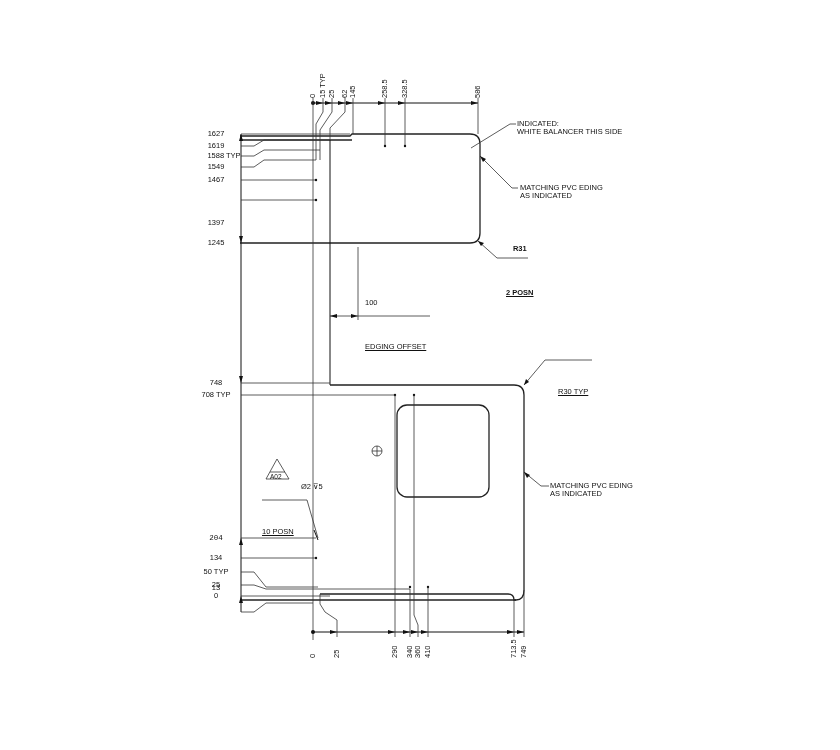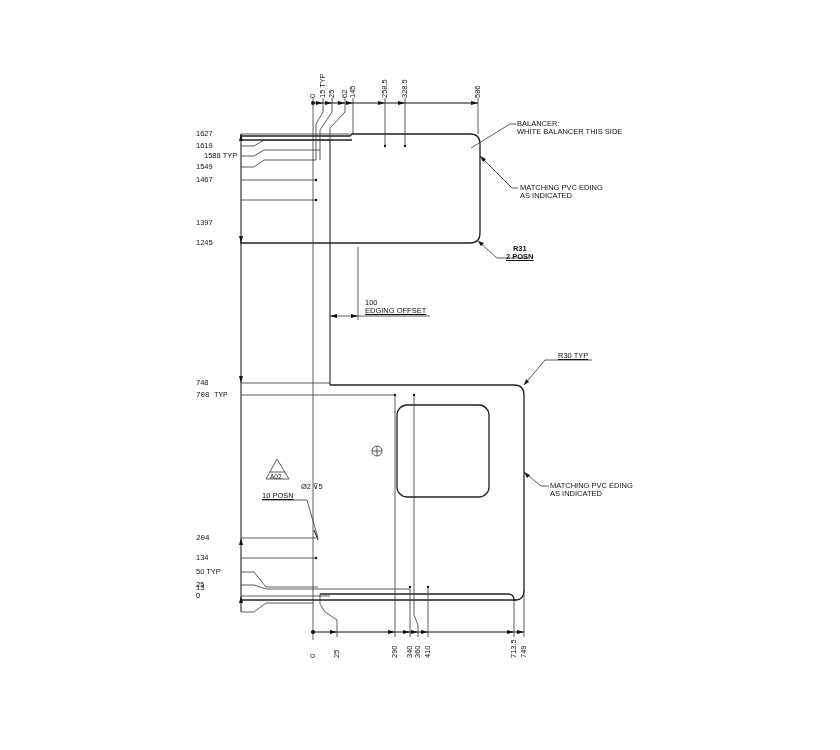--- a/index.html
+++ b/index.html
@@ -128,61 +128,61 @@
 
   <g>
     <polygon class="thin" points="277,459 266,479 289,479"></polygon>
     <line class="thin" x1="270" y1="472" x2="285" y2="472"></line>
   </g>
 </svg>
 
 <style>
   .lbl{position:absolute;font-family:"Liberation Sans",sans-serif;font-size:7.5px;color:#111;line-height:8px;white-space:nowrap;}
   .vt{transform-origin:left top;transform:rotate(-90deg);}
-  .r{text-align:left;width:40px;}
-  .u{text-decoration:underline;}
+  .r{text-align:center;width:40px;}
+  .u{text-decoration:underline;margin-top:36px;}
 </style>
 
 <div class="lbl vt" style="left:309px;top:98px;">0</div>
 <div class="lbl vt" style="left:319px;top:98px;">15 TYP</div>
 <div class="lbl vt" style="left:328px;top:98px;">25</div>
 <div class="lbl vt" style="left:341px;top:98px;">62</div>
 <div class="lbl vt" style="left:349px;top:98px;">145</div>
 <div class="lbl vt" style="left:381px;top:98px;">258.5</div>
 <div class="lbl vt" style="left:401px;top:98px;">328.5</div>
 <div class="lbl vt" style="left:474px;top:98px;">586</div>
 
 <div class="lbl r" style="left:196px;top:130px;">1627</div>
 <div class="lbl r" style="left:196px;top:142px;">1619</div>
 <div class="lbl r" style="left:196px;top:152px;margin-left:8px;">1588 TYP</div>
 <div class="lbl r" style="left:196px;top:163px;">1549</div>
 <div class="lbl r" style="left:196px;top:176px;">1467</div>
 <div class="lbl r" style="left:196px;top:196px;margin-top:23px;">1397</div>
 <div class="lbl r" style="left:196px;top:239px;">1245</div>
 
 <div class="lbl r" style="left:196px;top:379px;">748</div>
-<div class="lbl r" style="left:196px;top:391px;font-family:Liberation Mono, monospace;">708 TYP</div>
+<div class="lbl r" style="left:196px;top:391px;">708 TYP</div>
 <div class="lbl r" style="left:196px;top:534px;font-family:Liberation Mono, monospace;">204</div>
 <div class="lbl r" style="left:196px;top:554px;">134</div>
 <div class="lbl r" style="left:196px;top:568px;">50 TYP</div>
 <div class="lbl r" style="left:196px;top:581px;">25</div>
 <div class="lbl r" style="left:196px;top:592px;">0</div>
 <div class="lbl r" style="left:196px;top:584px;">13</div>
 
 <div class="lbl vt" style="left:309px;top:658px;">0</div>
 <div class="lbl vt" style="left:333px;top:658px;">25</div>
 <div class="lbl vt" style="left:391px;top:658px;">290</div>
 <div class="lbl vt" style="left:406px;top:658px;">340</div>
 <div class="lbl vt" style="left:414px;top:658px;">360</div>
 <div class="lbl vt" style="left:424px;top:658px;">410</div>
 <div class="lbl vt" style="left:510px;top:658px;">713.5</div>
 <div class="lbl vt" style="left:520px;top:658px;">749</div>
 
 <div class="lbl" style="left:517px;top:120px;">
-  <div>BALANCER:</div>
+  <div>INDICATED:</div>
   <div>WHITE BALANCER THIS SIDE</div>
 </div>
 <div class="lbl" style="left:520px;top:184px;">
   <div>MATCHING PVC EDING</div>
   <div>AS INDICATED</div>
 </div>
 <div class="lbl" style="left:506px;top:245px;text-align:center;font-weight:bold;">
   <div>R31</div>
   <div class="u">2 POSN</div>
 </div>

